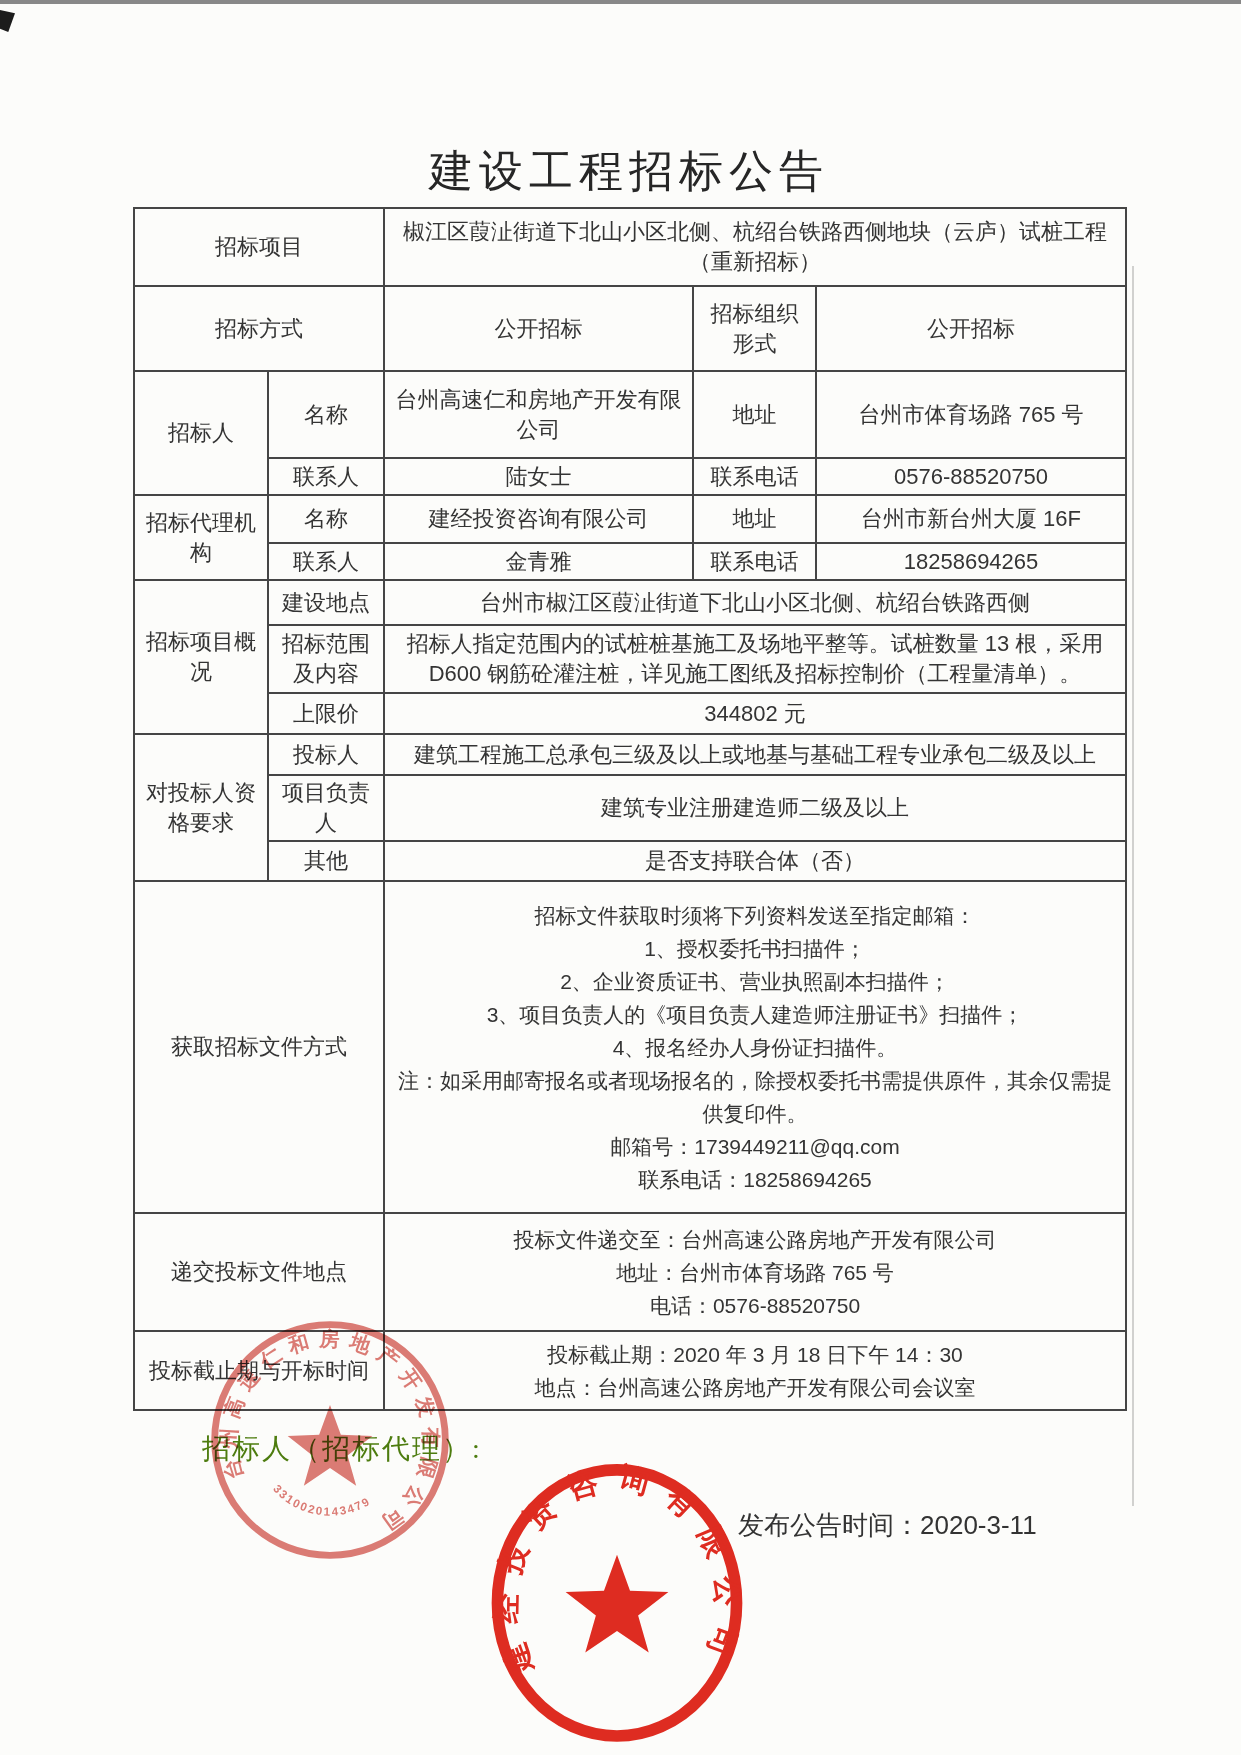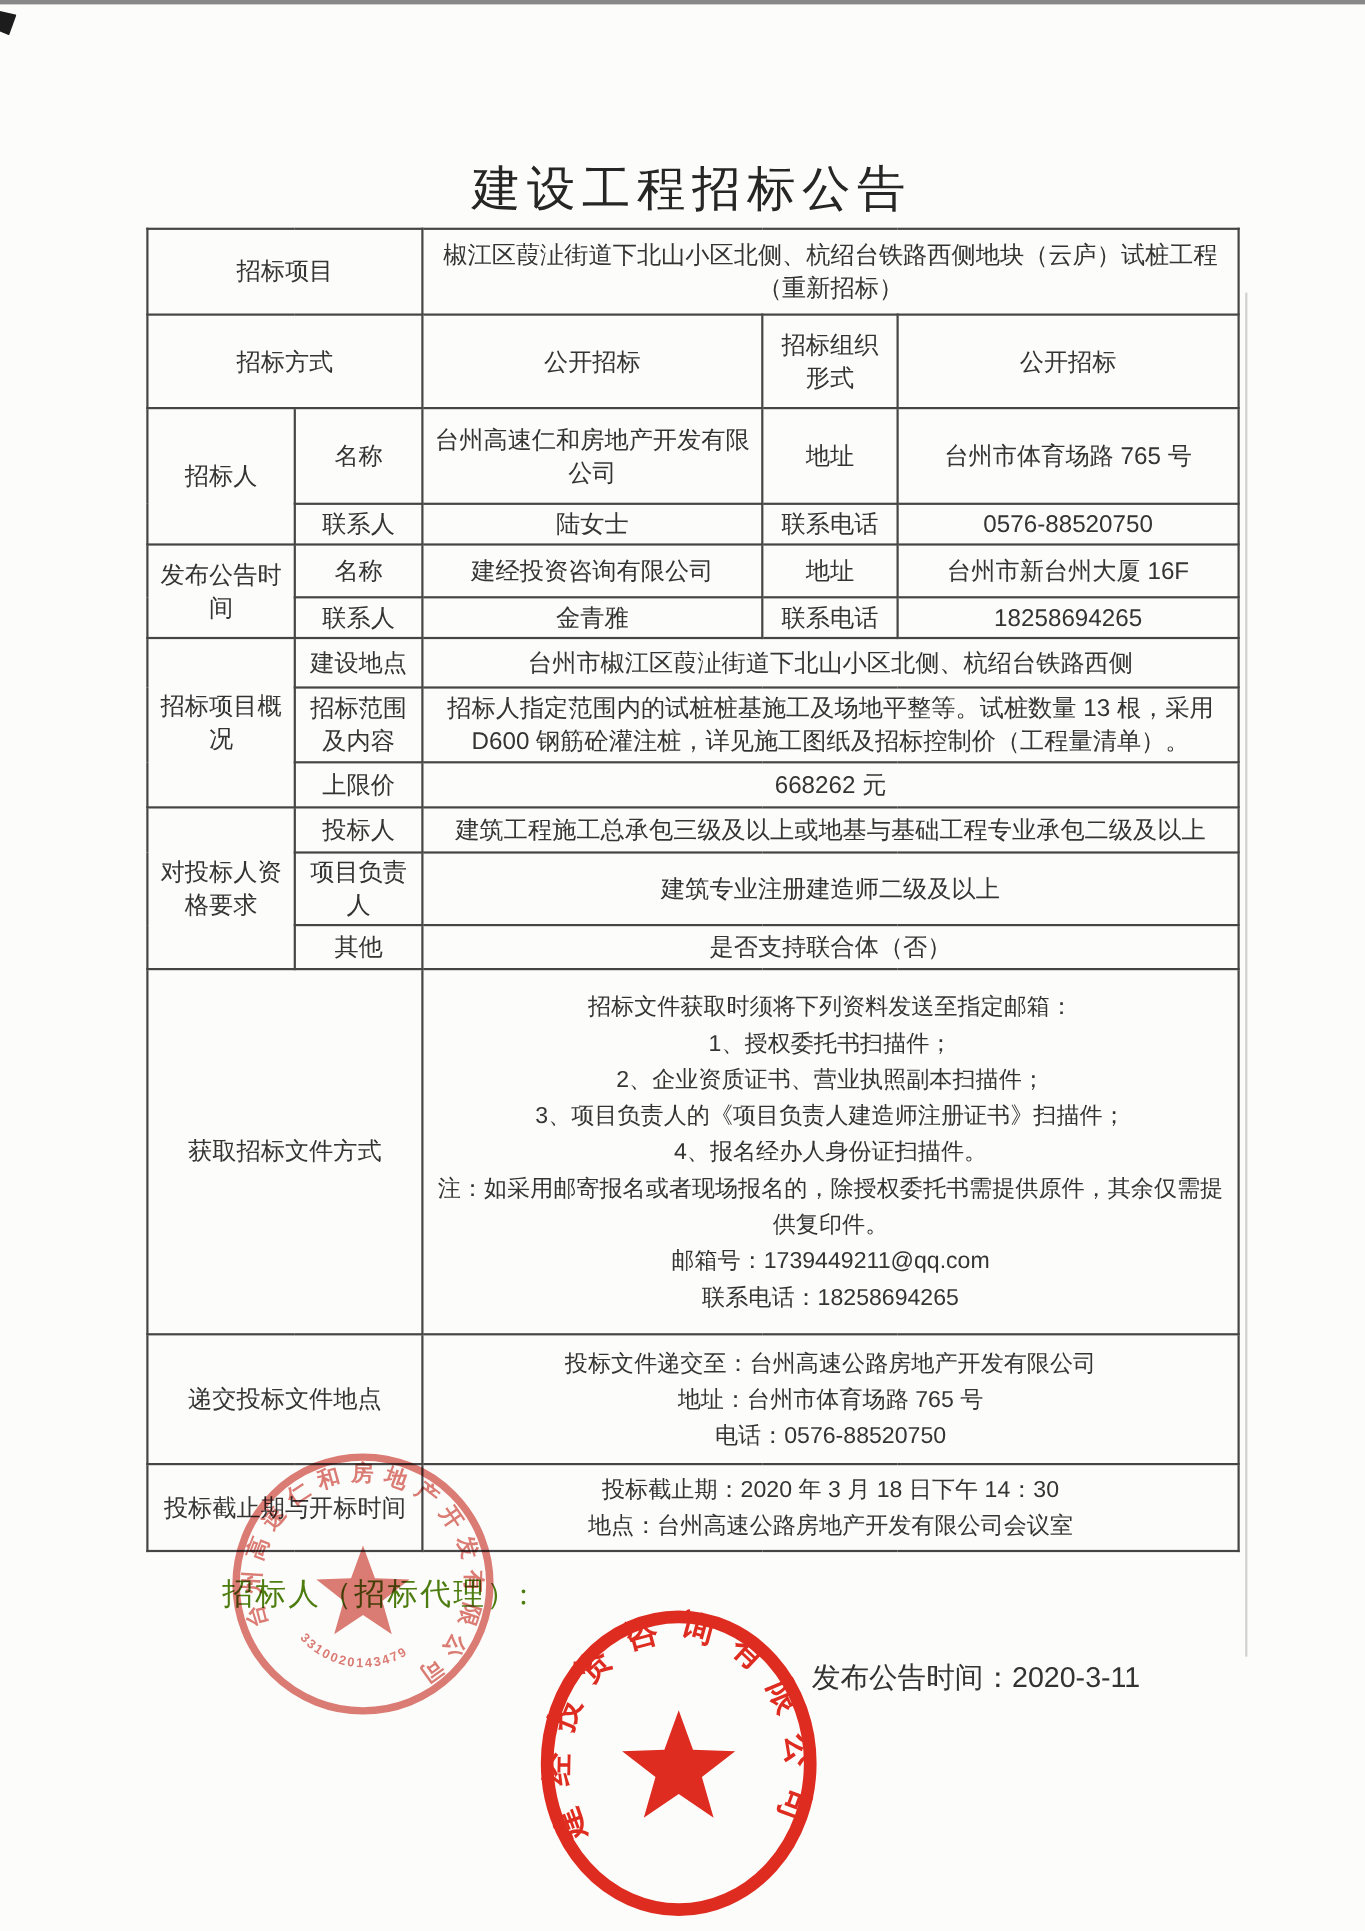--- a/index.html
+++ b/index.html
@@ -103,21 +103,21 @@
       <td class="val">台州市体育场路 765 号</td>
     </tr>
     <tr style="height:37px">
       <td class="lbl">联系人</td>
       <td class="val">陆女士</td>
       <td class="lbl">联系电话</td>
       <td class="val">0576-88520750</td>
     </tr>
 
     <tr style="height:48px">
-      <td rowspan="2" class="lbl">发布公告时间</td>
+      <td rowspan="2" class="lbl">招标代理机构</td>
       <td class="lbl">名称</td>
       <td class="val">建经投资咨询有限公司</td>
       <td class="lbl">地址</td>
       <td class="val">台州市新台州大厦 16F</td>
     </tr>
     <tr style="height:37px">
       <td class="lbl">联系人</td>
       <td class="val">金青雅</td>
       <td class="lbl">联系电话</td>
       <td class="val">18258694265</td>
@@ -127,21 +127,21 @@
       <td rowspan="3" class="lbl">招标项目概况</td>
       <td class="lbl">建设地点</td>
       <td colspan="3" class="val">台州市椒江区葭沚街道下北山小区北侧、杭绍台铁路西侧</td>
     </tr>
     <tr style="height:68px">
       <td class="lbl">招标范围及内容</td>
       <td colspan="3" class="val">招标人指定范围内的试桩桩基施工及场地平整等。试桩数量 13 根，采用 D600 钢筋砼灌注桩，详见施工图纸及招标控制价（工程量清单）。</td>
     </tr>
     <tr style="height:41px">
       <td class="lbl">上限价</td>
-      <td colspan="3" class="val">668262 元</td>
+      <td colspan="3" class="val">344802 元</td>
     </tr>
 
     <tr style="height:41px">
       <td rowspan="3" class="lbl">对投标人资格要求</td>
       <td class="lbl">投标人</td>
       <td colspan="3" class="val">建筑工程施工总承包三级及以上或地基与基础工程专业承包二级及以上</td>
     </tr>
     <tr style="height:64px">
       <td class="lbl">项目负责人</td>
       <td colspan="3" class="val">建筑专业注册建造师二级及以上</td>

